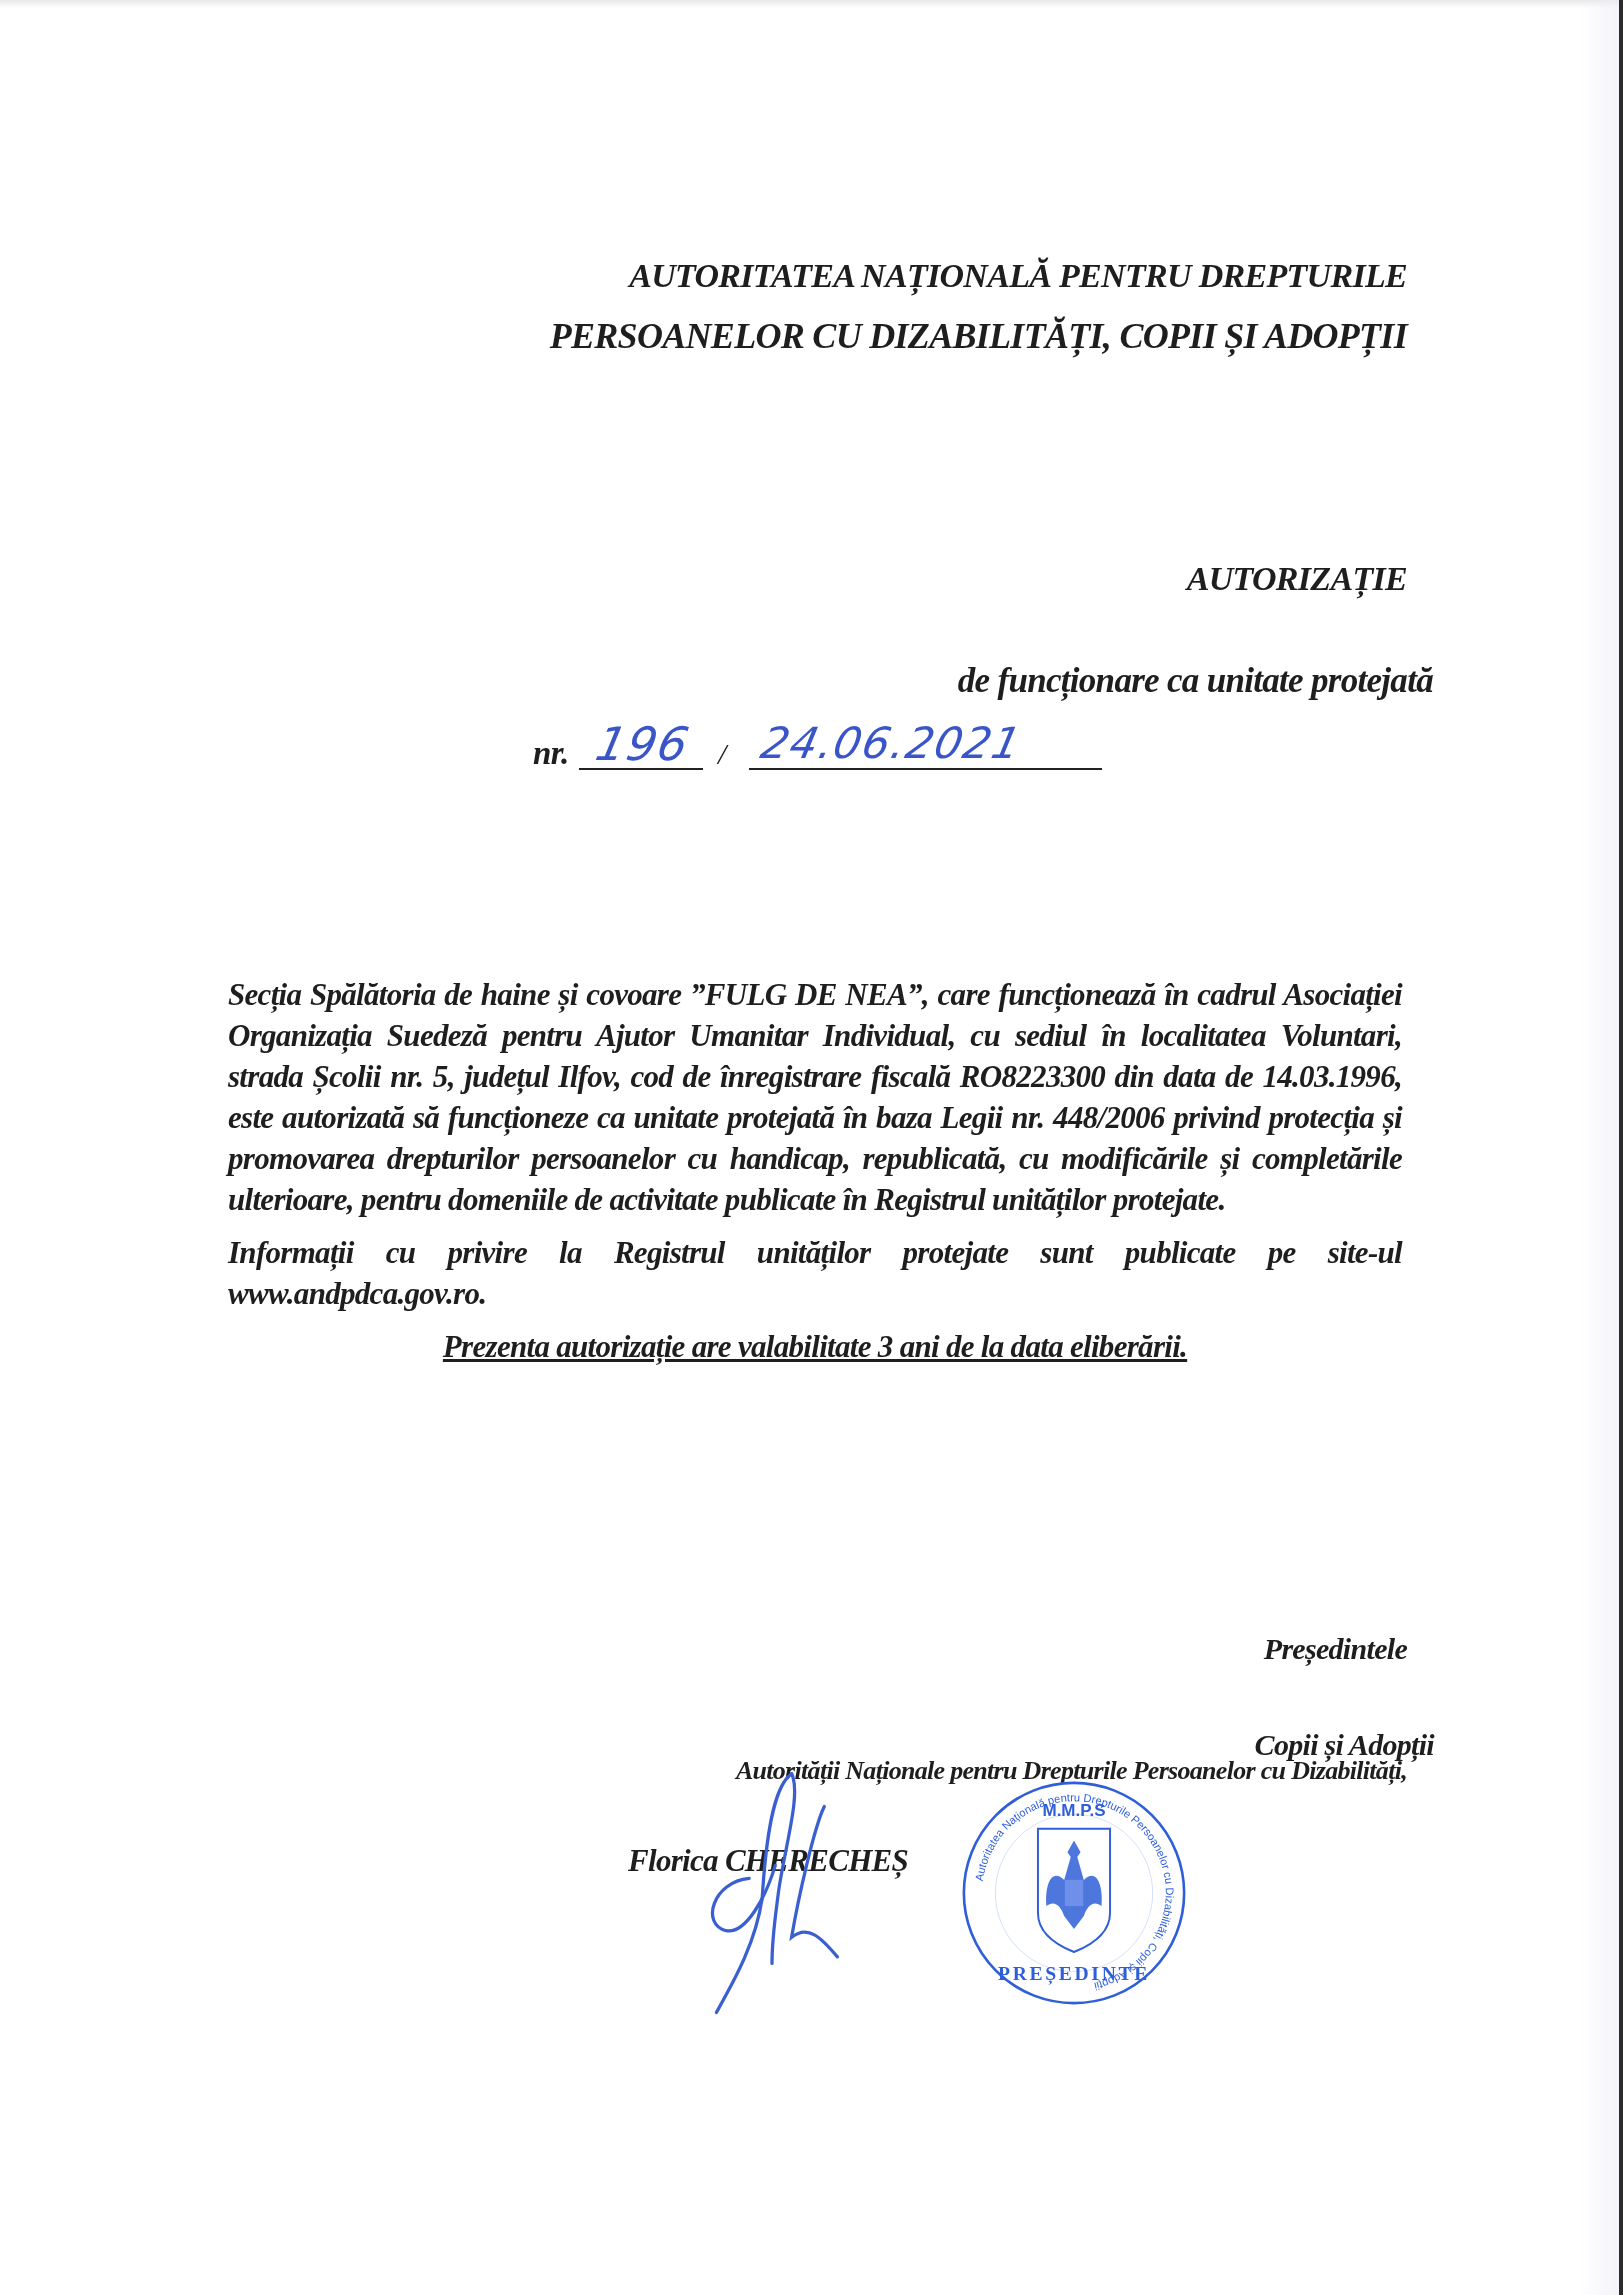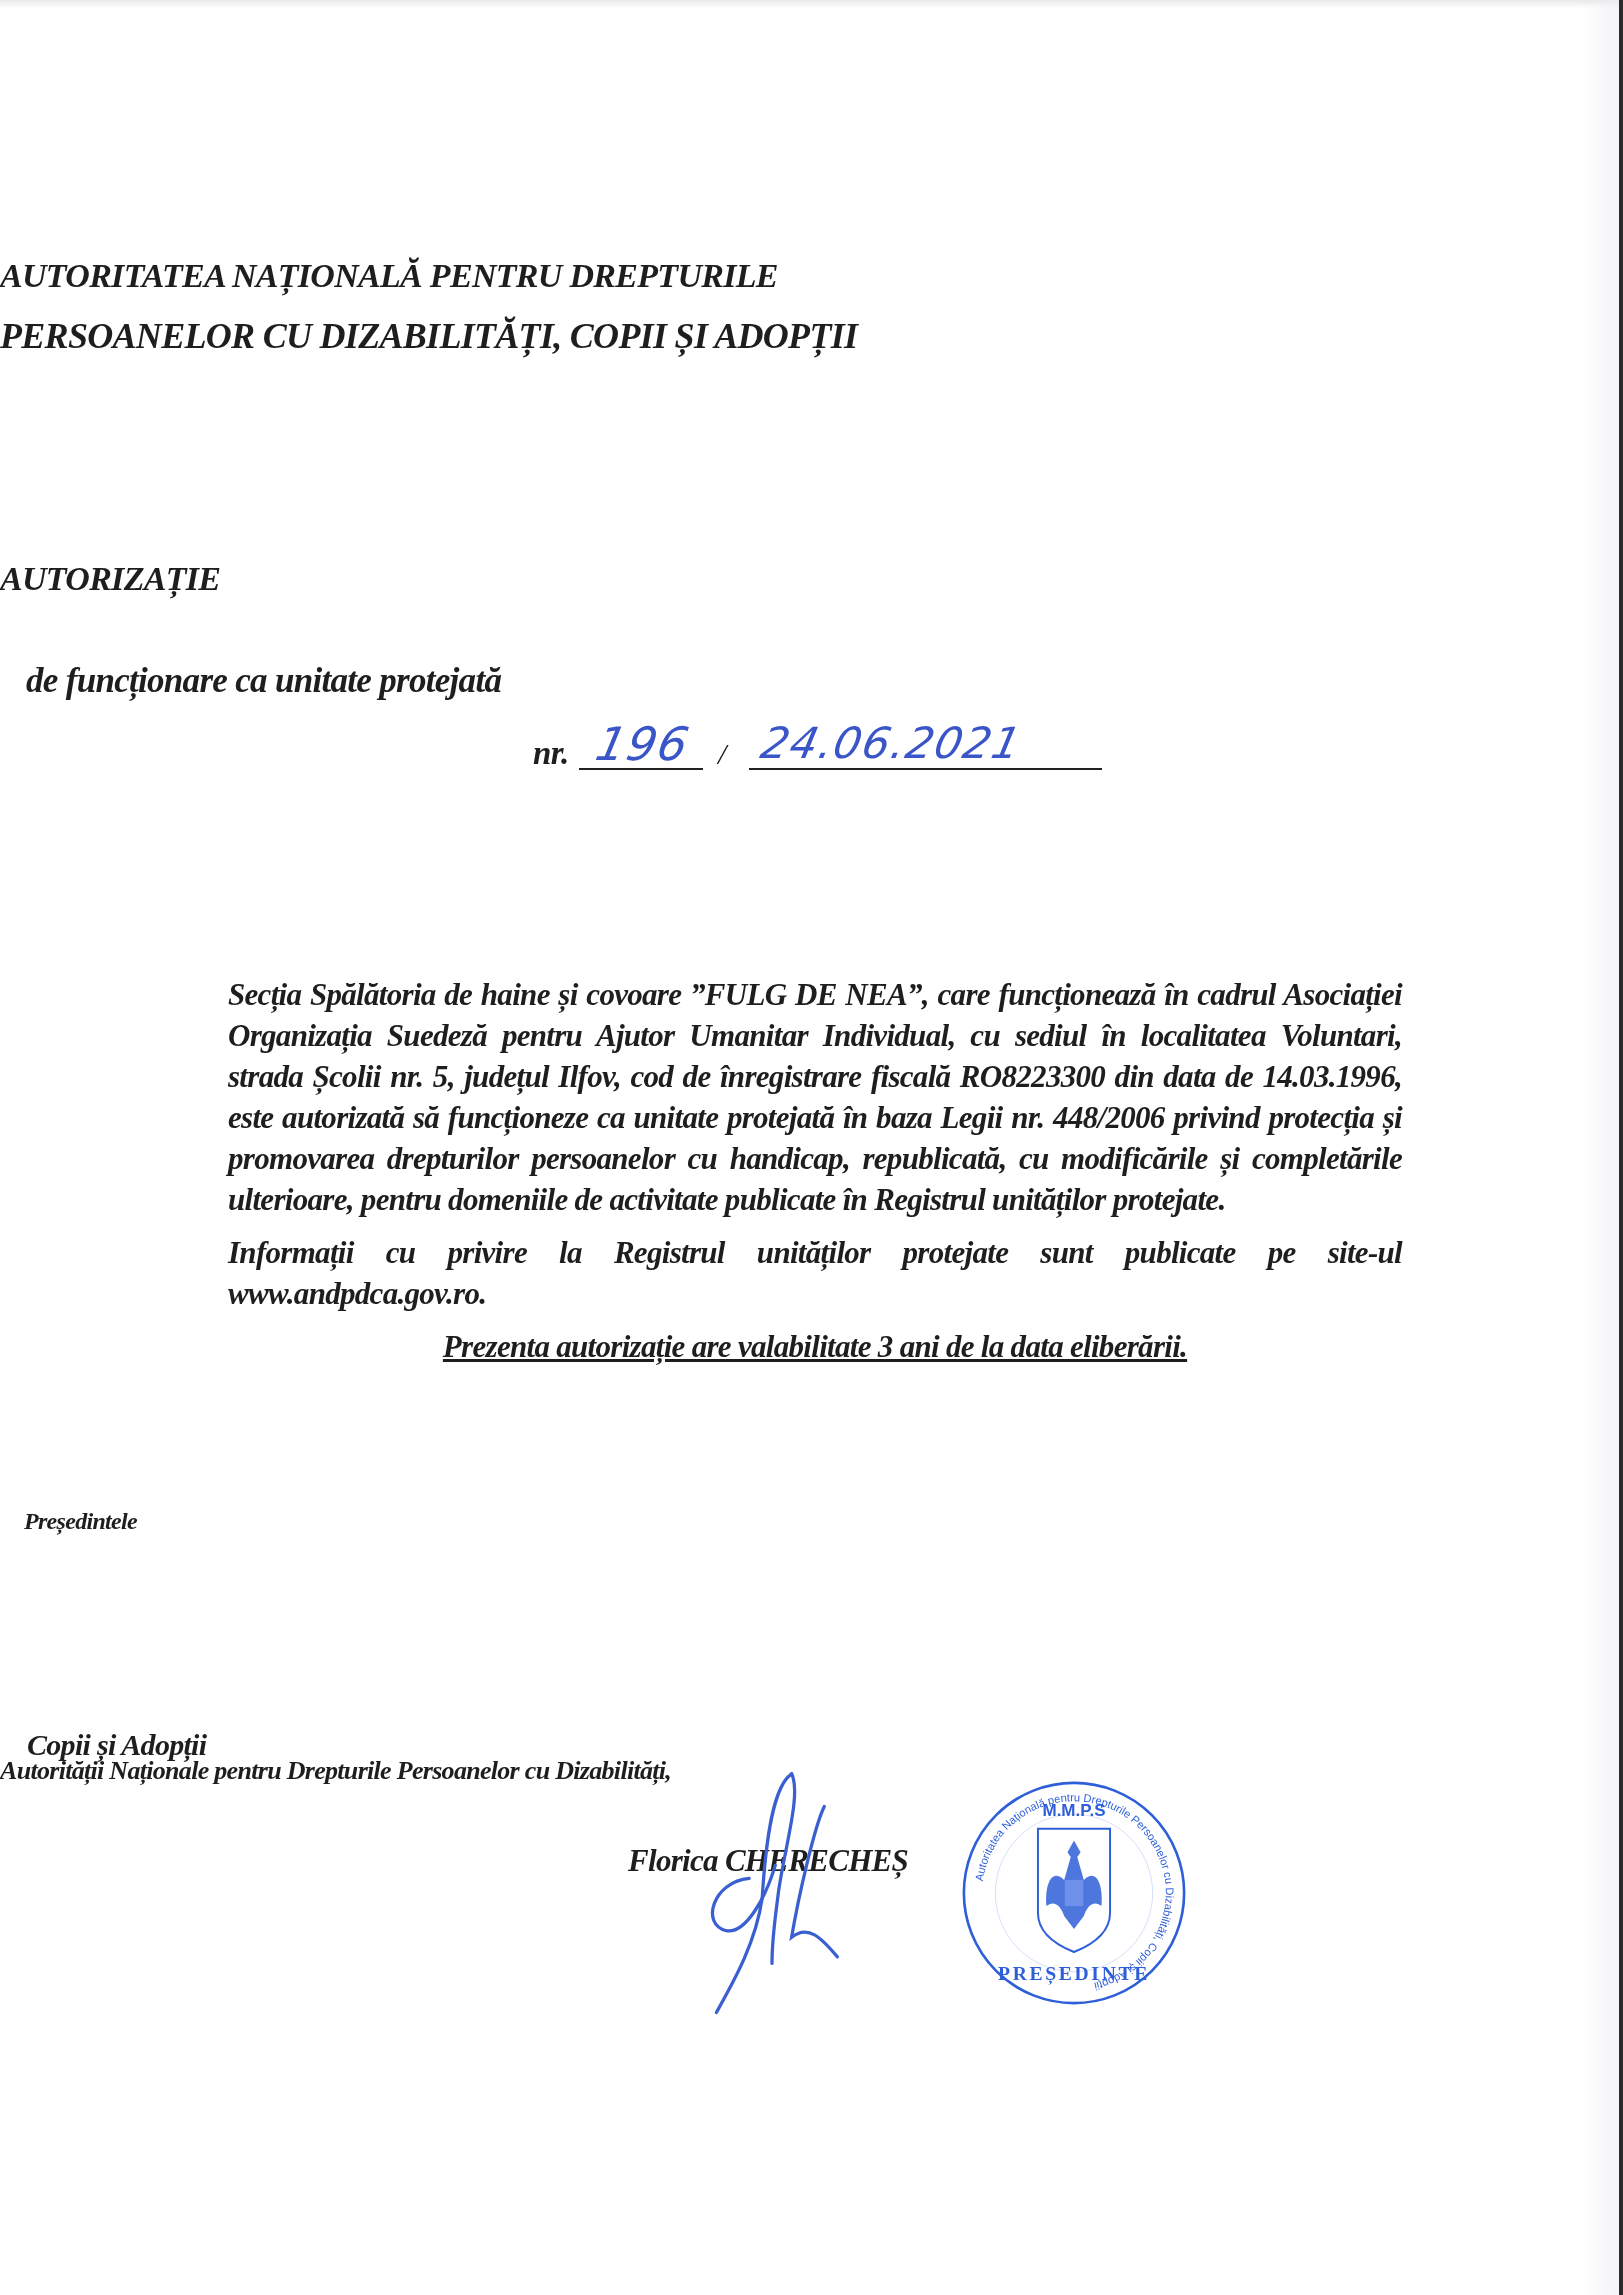--- a/index.html
+++ b/index.html
@@ -8,21 +8,21 @@
       font-family: "Liberation Serif", "DejaVu Serif", serif;
       color: #1e1e1e;
     }
     .scan-edge-top { position: absolute; top: 0; left: 0; width: 1623px; height: 7.9px;
       background: linear-gradient(#d6d6d6, rgba(255,255,255,0)); opacity: .55; }
     .scan-edge-right { position: absolute; top: 0; right: 0; width: 3.9px; height: 2295px; background: #2b2b2b; }
     .scan-shade-right { position: absolute; top: 0; right: 3.9px; width: 39px; height: 2295px;
       background: linear-gradient(to right, rgba(255,255,255,0), rgba(236,236,246,0.6)); }
 
     .it { font-style: italic; font-weight: bold; letter-spacing: -0.7px; }
-    .center { position: absolute; left: 0; width: 1407px; text-align: left; }
+    .center { position: absolute; left: 0; width: 1407px; text-align: right; }
 
     #hdr1 { top: 257px; font-size: 34px; }
     #hdr2 { top: 315px; font-size: 36px; font-family: Liberation Serif, serif; }
     #title { top: 560px; font-size: 34px; }
     #subtitle { top: 661px; font-size: 35px; padding-left: 26px; }
 
     #nr-line { position: absolute; top: 717px; left: 533px; height: 59px; width: 589px; }
     #nr-label { position: absolute; left: 0; top: 18.3px; font-size: 33px; }
     #nr-field { position: absolute; left: 46px; top: 0; width: 124px; height: 51px; border-bottom: 2px solid #222; }
     #nr-slash { position: absolute; left: 185px; top: 19.6px; font-size: 30px; font-style: italic; }
@@ -31,21 +31,21 @@
       color: #3a55c8; font-weight: normal; letter-spacing: 1.3px; transform: skewX(-12deg); }
     #nr-value { left: 18.3px; top: 0; font-size: 46px; }
     #date-value { left: 13px; top: 1.3px; font-size: 43px; }
 
     #body { position: absolute; top: 962px; left: 216px; width: 1198px; font-size: 31px; line-height: 41px; }
     #body p { margin: 12px; text-align: justify; }
     #para1 { text-align-last: left; }
     #para2 { margin-top: 11.8px !important; }
     #para3 { margin-top: 11.8px !important; text-align: center !important; text-decoration: underline; }
 
-    #sig-role { top: 1508px; font-size: 24px; margin-left: 24px; }
+    #sig-role { top: 1632px; font-size: 30px; }
     #sig-org1 { top: 1756px; font-size: 26px; }
     #sig-org2 { top: 1728px; font-size: 30px; padding-left: 27px; }
     #sig-name { position: absolute; top: 1843px; left: 628px; font-size: 31px; }
 
     #signature { position: absolute; left: 687px; top: 1767px; width: 170px; height: 249px; }
     #stamp { position: absolute; left: 956px; top: 1775px; width: 236px; height: 236px; }
   </style>
 </head>
 <body>
 

